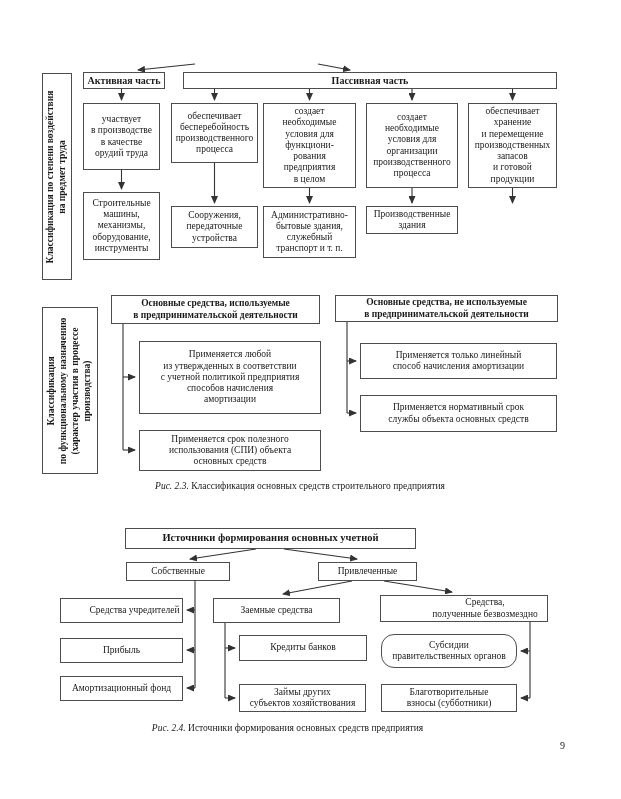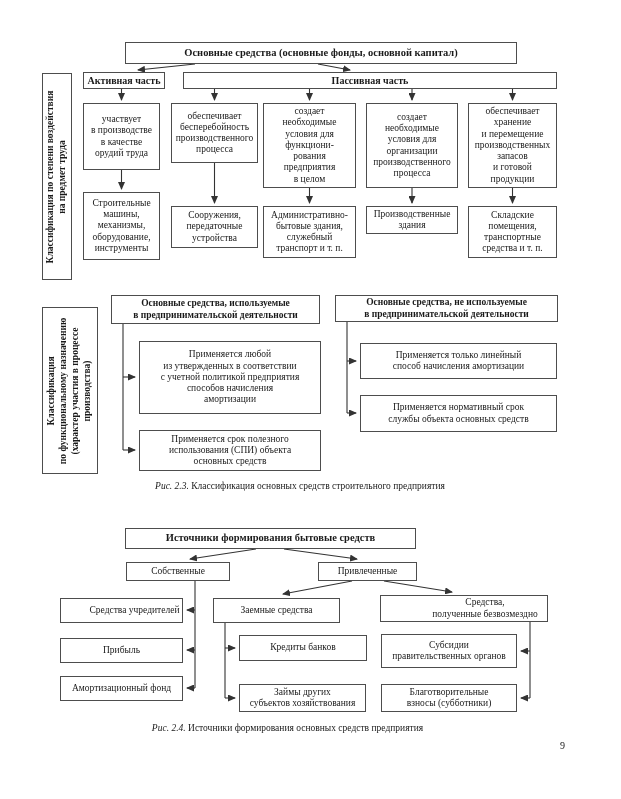--- a/index.html
+++ b/index.html
@@ -80,21 +80,20 @@
       <line x1="530" y1="651" x2="521" y2="651" marker-end="url(#ah)"></line>
       <line x1="530" y1="698" x2="521" y2="698" marker-end="url(#ah)"></line>
     </g>
   </svg>
 
   <div class="bx vbox" style="left:42px;top:73px;width:30px;height:207px;">
     <div class="vtext" style="width:200px;">Классификация по степени воздействия
 на предмет труда</div>
   </div>
 
-  <div class="bx f-title" style="left:125px;top:42px;width:392px;height:22px;">Основные средства (основные фонды, основной капитал)</div>
 
   <div class="bx bold" style="left:83px;top:72px;width:82px;height:17px;font-size:10px;">Активная часть</div>
   <div class="bx bold" style="left:183px;top:72px;width:374px;height:17px;font-size:10px;">Пассивная часть</div>
 
   <div class="bx" style="left:83px;top:103px;width:77px;height:67px;">участвует
 в производстве
 в качестве
 орудий труда</div>
   <div class="bx" style="left:171px;top:103px;width:87px;height:60px;">обеспечивает
 бесперебойность
@@ -128,24 +127,20 @@
 инструменты</div>
   <div class="bx" style="left:171px;top:206px;width:87px;height:42px;">Сооружения,
 передаточные
 устройства</div>
   <div class="bx" style="left:263px;top:206px;width:93px;height:52px;">Административно-
 бытовые здания,
 служебный
 транспорт и т. п.</div>
   <div class="bx" style="left:366px;top:206px;width:92px;height:28px;">Производственные
 здания</div>
-  <div class="bx" style="left:468px;top:206px;width:89px;height:52px;">Складские
-помещения,
-транспортные
-средства и т. п.</div>
 
   <div class="bx vbox" style="left:42px;top:307px;width:56px;height:167px;">
     <div class="vtext" style="width:160px;">Классификация
 по функциональному назначению
 (характер участия в процессе
 производства)</div>
   </div>
 
   <div class="bx bold" style="left:111px;top:295px;width:209px;height:29px;">Основные средства, используемые
 в предпринимательской деятельности</div>
@@ -162,38 +157,38 @@
 амортизации</div>
   <div class="bx" style="left:360px;top:343px;width:197px;height:36px;">Применяется только линейный
 способ начисления амортизации</div>
   <div class="bx" style="left:360px;top:395px;width:197px;height:37px;">Применяется нормативный срок
 службы объекта основных средств</div>
 
   <div class="caption" style="top:481px;">
     <span class="pfx">Рис. 2.3.</span><span> Классификация основных средств строительного предприятия</span>
   </div>
 
-  <div class="bx f-title" style="left:125px;top:528px;width:291px;height:21px;">Источники формирования бытовые средств</div>
+  <div class="bx f-title" style="left:125px;top:528px;width:291px;height:21px;">Источники формирования основных учетной</div>
 
   <div class="bx" style="left:126px;top:562px;width:104px;height:19px;">Собственные</div>
   <div class="bx" style="left:318px;top:562px;width:99px;height:19px;">Привлеченные</div>
 
   <div class="bx" style="left:60px;top:598px;width:123px;height:25px;padding-left:28px;">Средства учредителей</div>
   <div class="bx" style="left:60px;top:638px;width:123px;height:25px;">Прибыль</div>
   <div class="bx" style="left:60px;top:676px;width:123px;height:25px;">Амортизационный фонд</div>
 
   <div class="bx" style="left:213px;top:598px;width:127px;height:25px;">Заемные средства</div>
   <div class="bx" style="left:380px;top:595px;width:168px;height:27px;padding-left:44px;">Средства,
 полученные безвозмездно</div>
 
   <div class="bx" style="left:239px;top:635px;width:128px;height:26px;">Кредиты банков</div>
   <div class="bx" style="left:239px;top:684px;width:127px;height:28px;">Займы других
 субъектов хозяйствования</div>
 
-  <div class="bx" style="left:381px;top:634px;width:136px;height:34px;">Субсидии
+  <div class="bx" style="left:381px;top:634px;width:136px;height:34px;border-radius:13px;">Субсидии
 правительственных органов</div>
   <div class="bx" style="left:381px;top:684px;width:136px;height:28px;">Благотворительные
 взносы (субботники)</div>
 
   <div class="caption" style="top:723px;width:575px;">
     <span class="pfx">Рис. 2.4.</span><span> Источники формирования основных средств предприятия</span>
   </div>
 
   <div class="pagenum" style="left:560px;top:740px;">9</div>
 

